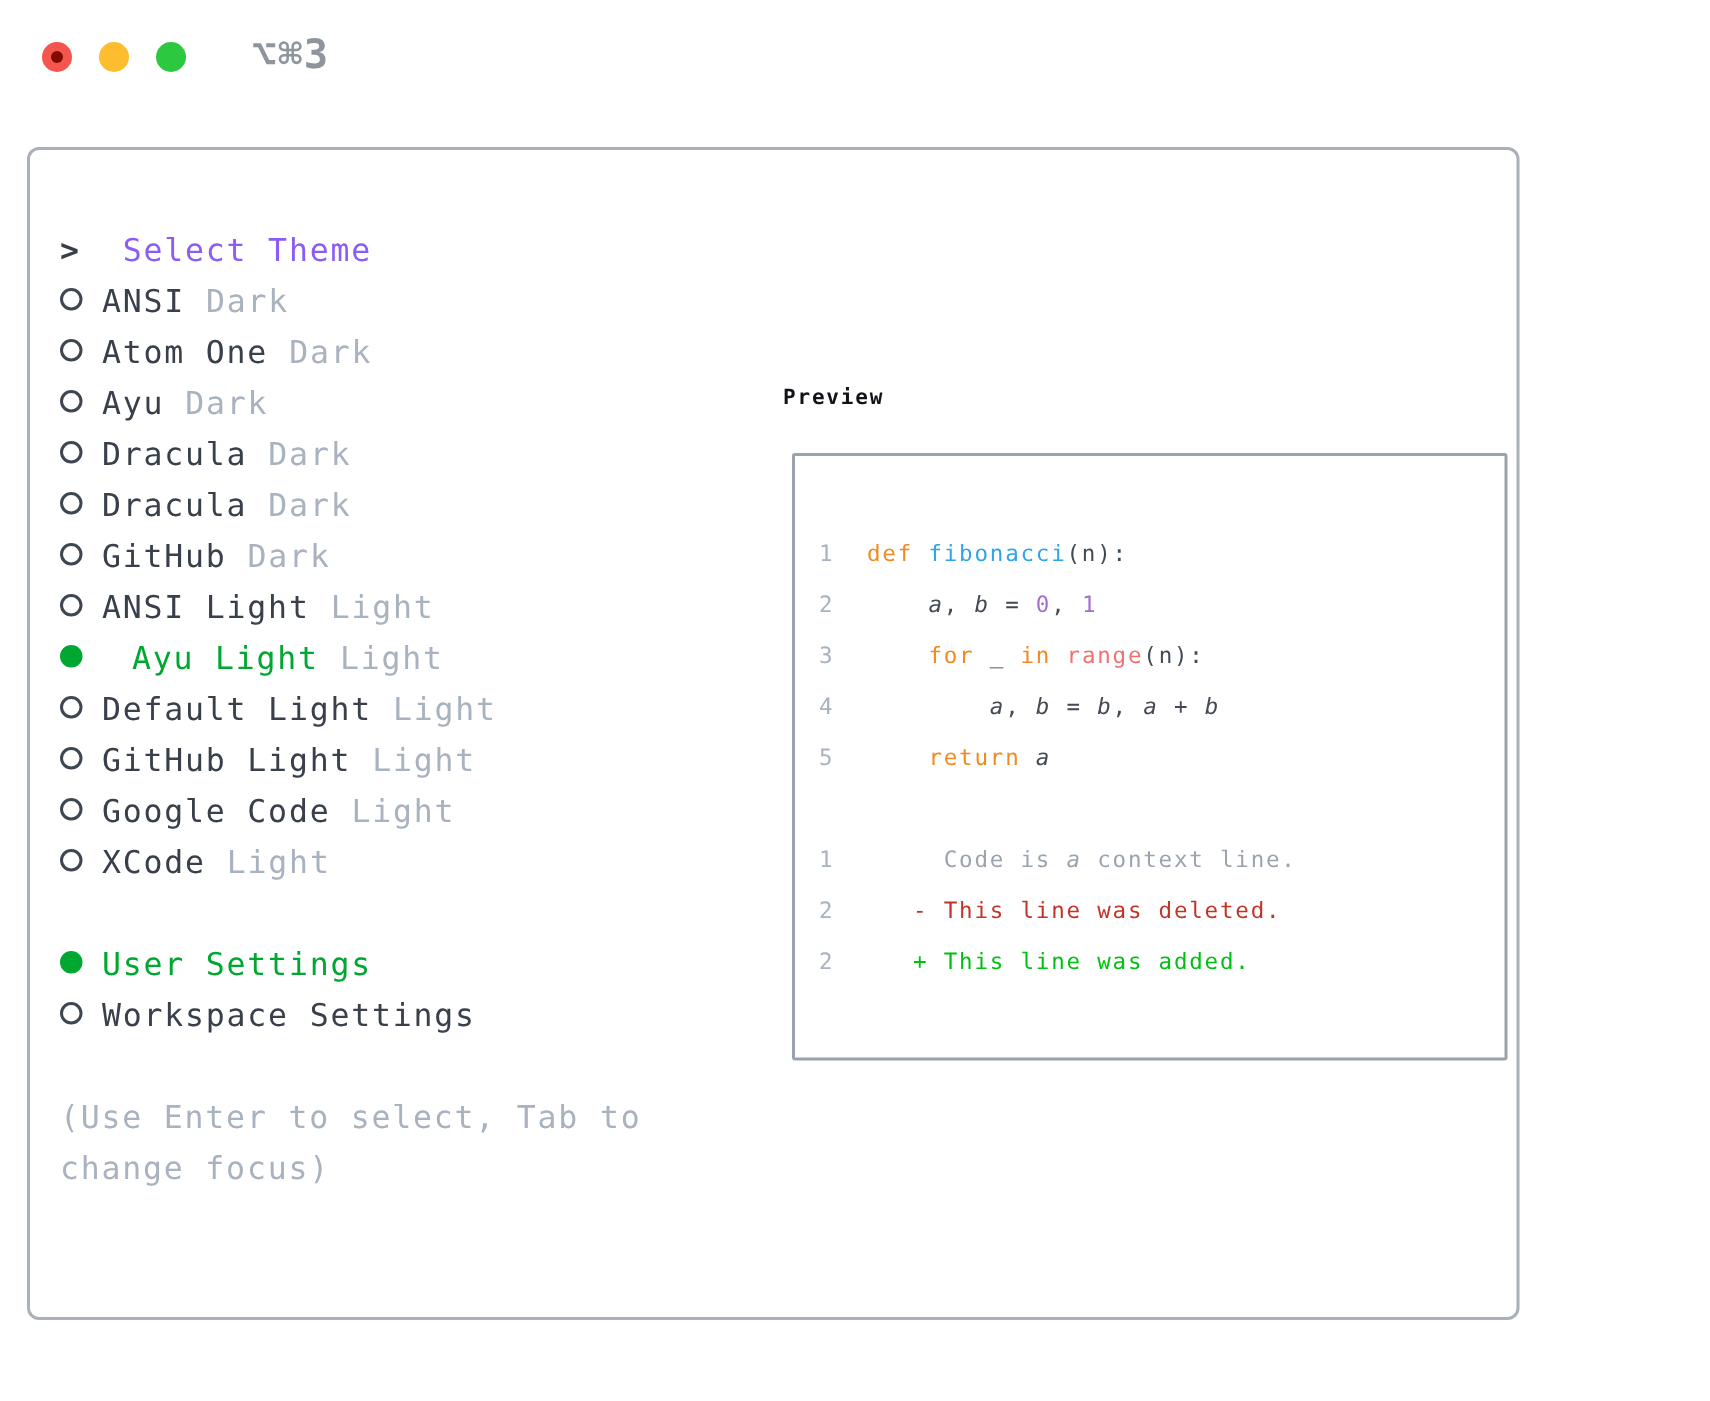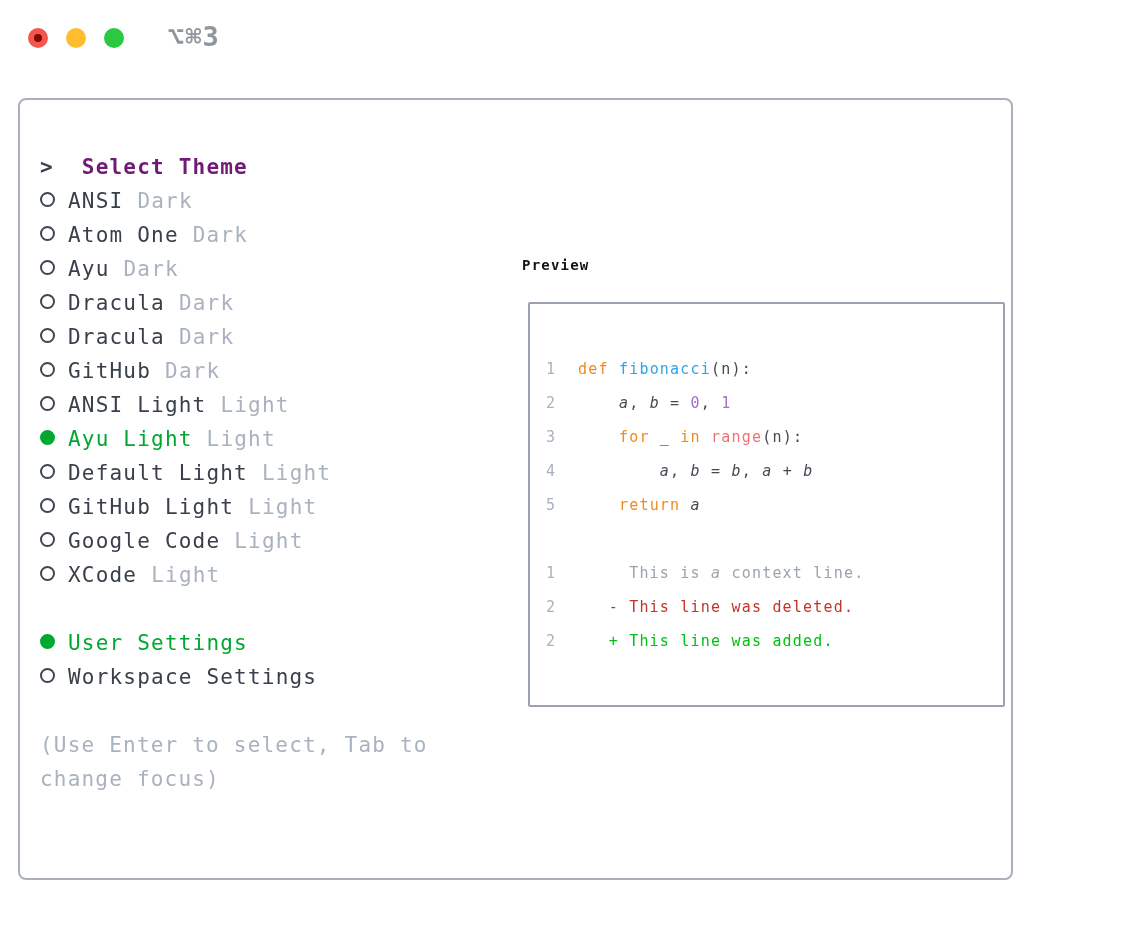--- a/index.html
+++ b/index.html
@@ -41,23 +41,23 @@
   .row { white-space:nowrap; height:34px; }
   .marker {
     display:inline-block; width:28px; vertical-align:baseline;
     font-weight:bold; color:var(--text-dark); letter-spacing:0;
   }
   .radio {
     display:inline-block; width:11px; height:11px; border-radius:50%;
     border:2px solid var(--radio-ring); margin-bottom:1px;
   }
   .radio.sel { background:var(--green-select); border-color:var(--green-select); }
-  .hdr { font-weight:bold; color:#701a75; }
+  .hdr { font-weight:normal; color:#8b5cf6; }
   .t-name { color:var(--text-dark); }
-  .t-name.sel { color:var(--green-select); }
+  .t-name.sel { color:var(--green-select);margin-left:20px; }
   .t-variant { color:var(--muted); margin-left:14px;margin-top:48px; }
   .apply-label { color:var(--text-dark); }
   .apply-label.sel { color:var(--green-select); }
   .spacer { height:34px; }
   .hint { color:var(--muted); width:412px; white-space:normal; }
 
   
   .preview-header {
     position:absolute; left:502px; top:148px; font-size:14px; line-height:34px;
     font-weight:bold; letter-spacing:1.2px; color:#111318;
@@ -131,17 +131,17 @@
 
   <div class="preview-header">Preview</div>
 
   <div class="preview-box" id="preview-box">
       <div class="code-line"><span class="ln">1</span><span class="c-keyword">def </span><span class="c-function">fibonacci</span><span class="c-plain">(n):</span></div>
       <div class="code-line"><span class="ln">2</span><span class="c-plain">    </span><span class="c-plain i">a</span><span class="c-plain">, </span><span class="c-plain i">b</span><span class="c-plain"> = </span><span class="c-number">0</span><span class="c-plain">, </span><span class="c-number">1</span></div>
       <div class="code-line"><span class="ln">3</span><span class="c-plain">    </span><span class="c-keyword">for</span><span class="c-plain"> _ </span><span class="c-keyword">in</span><span class="c-plain"> </span><span class="c-call">range</span><span class="c-plain">(n):</span></div>
       <div class="code-line"><span class="ln">4</span><span class="c-plain">        </span><span class="c-plain i">a</span><span class="c-plain">, </span><span class="c-plain i">b</span><span class="c-plain"> = </span><span class="c-plain i">b</span><span class="c-plain">, </span><span class="c-plain i">a</span><span class="c-plain"> + </span><span class="c-plain i">b</span></div>
       <div class="code-line"><span class="ln">5</span><span class="c-plain">    </span><span class="c-keyword">return</span><span class="c-plain"> </span><span class="c-plain i">a</span></div>
       <div class="code-line"><span class="ln"></span></div>
-      <div class="code-line"><span class="ln">1</span><span class="c-ctx">     This is </span><span class="c-ctx i">a</span><span class="c-ctx"> context line.</span></div>
+      <div class="code-line"><span class="ln">1</span><span class="c-ctx">     Code is </span><span class="c-ctx i">a</span><span class="c-ctx"> context line.</span></div>
       <div class="code-line"><span class="ln">2</span><span class="c-del">   - This line was deleted.</span></div>
       <div class="code-line"><span class="ln">2</span><span class="c-add">   + This line was added.</span></div>
     </div>
 </div>
 
 </body></html>

